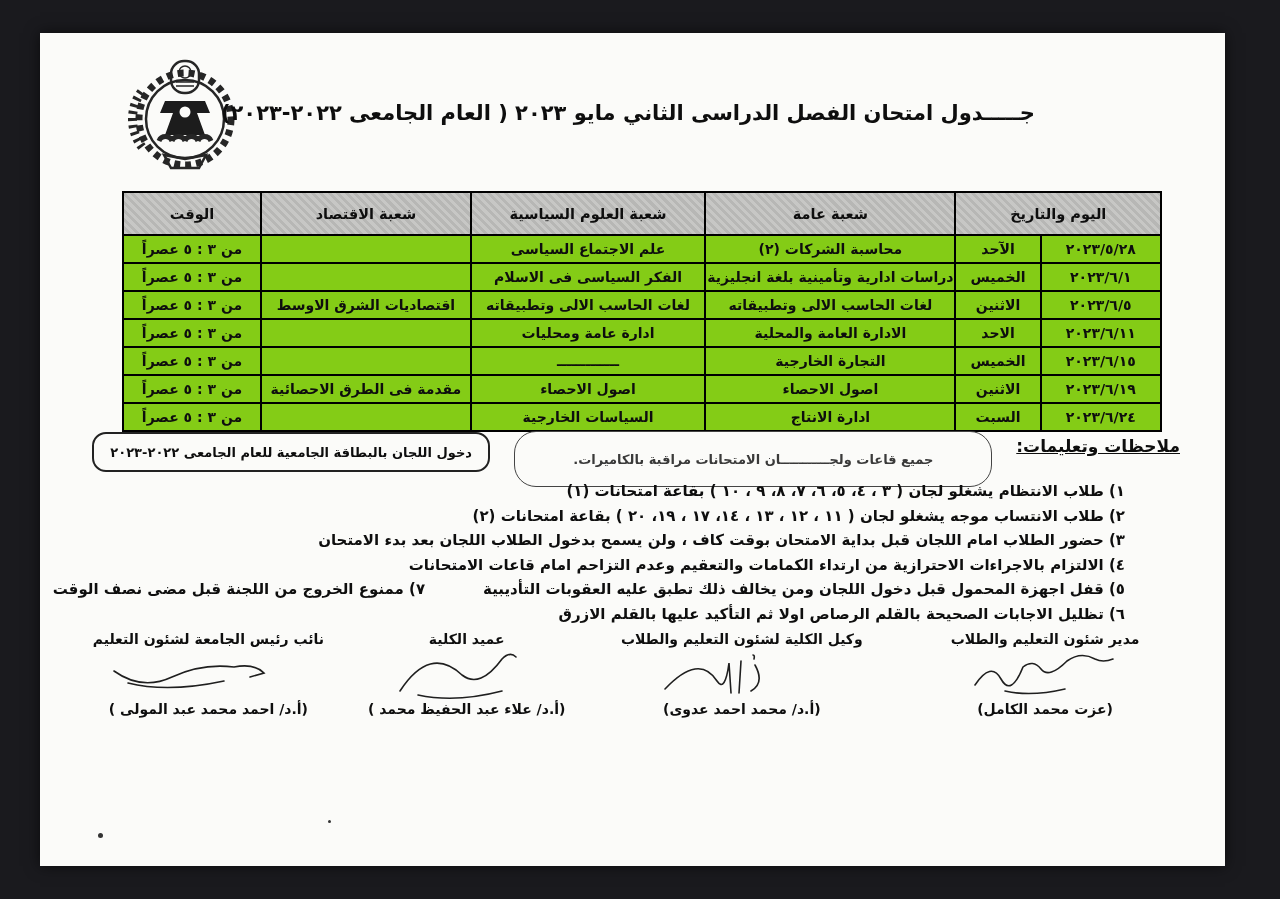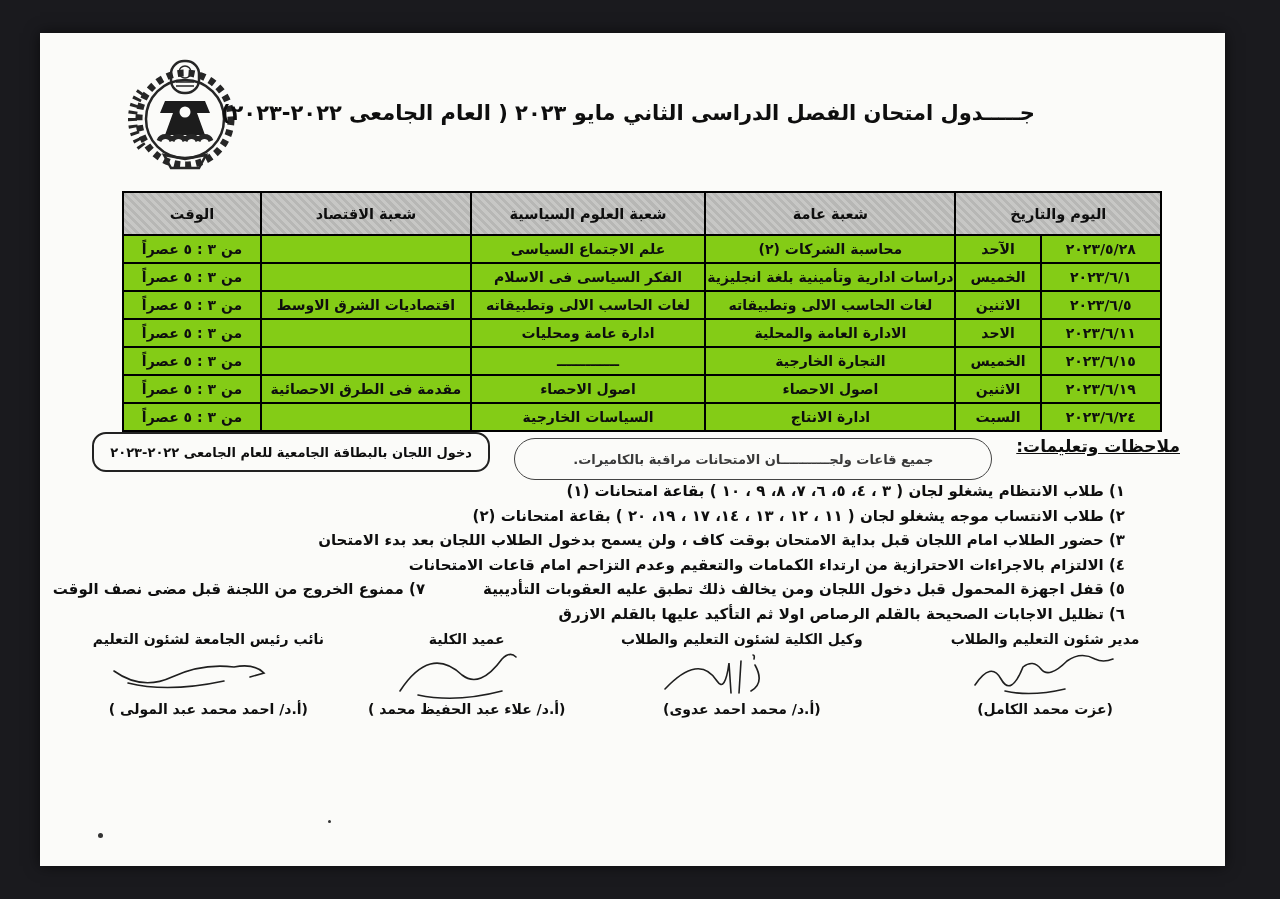--- a/index.html
+++ b/index.html
@@ -41,21 +41,21 @@
   col.c-date{width:11.6%} col.c-day{width:8.2%} col.c-gen{width:24.1%}
   col.c-pol{width:22.6%} col.c-eco{width:20.2%} col.c-time{width:13.3%}
   td.t-time { font-size:13.5px; }
   
   .notes-row {
     position:absolute; top:390px; left:52px; right:45px; height:46px;
     direction:rtl; display:flex; align-items:center; gap:24px;
   }
   .notes-label { font-weight:bold; font-size:17px; text-decoration:underline; white-space:nowrap; }
   .camera-box {
-    width:478px; height:42px; border:1.5px solid #444; border-radius:22px;
+    width:478px; height:56px; border:1.5px solid #444; border-radius:22px;
     display:flex; align-items:center; justify-content:center;
     font-weight:bold; font-size:13px; color:#3a3a3a; text-align:left;margin-top:26px;
   }
   .card-box {
     flex:1; height:40px; border:2px solid #222; border-radius:14px;
     display:flex; align-items:center; justify-content:center;
     font-weight:bold; font-size:13px; text-align:center;margin-top:12px;
   }
   
   .notes-list {

